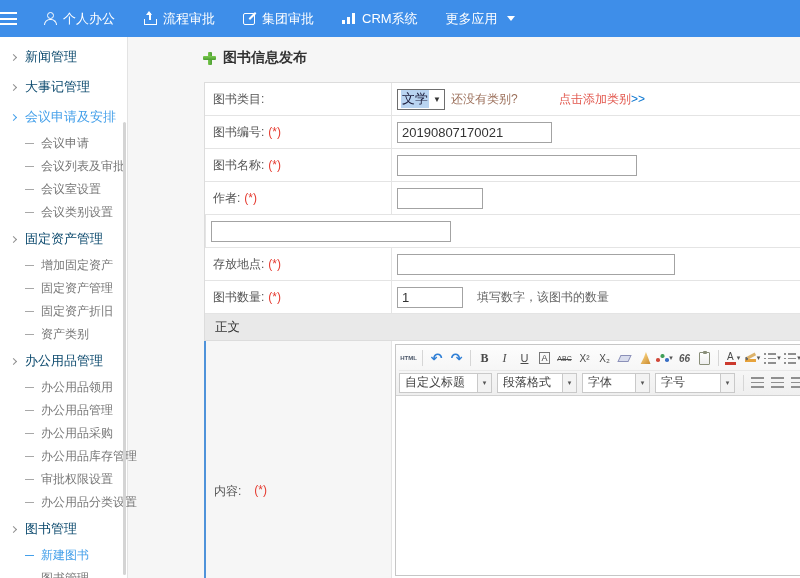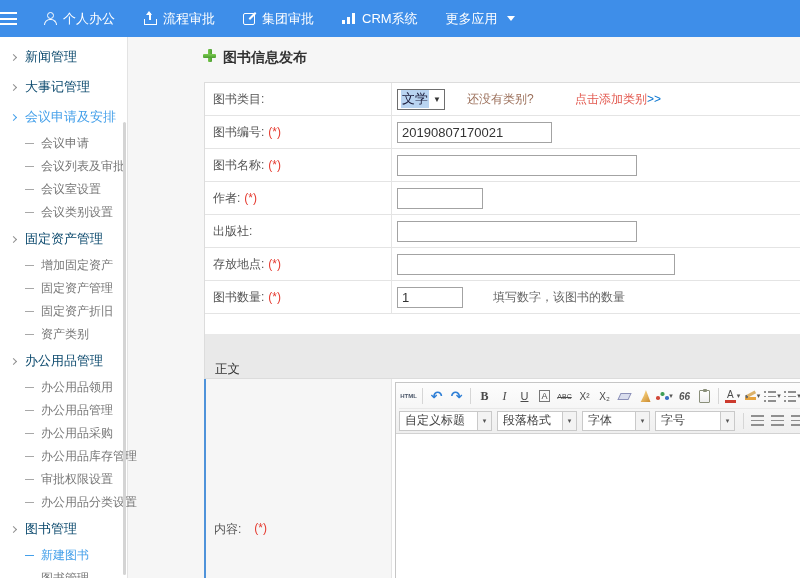--- a/index.html
+++ b/index.html
@@ -36,40 +36,40 @@
   .nav-group { height:30px; display:flex; align-items:center; padding-left:11px; font-size:13px; color:#0c4a6e; cursor:pointer; white-space:nowrap; }
   .nav-sub { height:23px; display:flex; align-items:center; padding-left:25px; font-size:12px; color:#777; cursor:pointer; white-space:nowrap; }
   .chev { width:5px; height:5px; border-top:1.5px solid #8f8f8f; border-right:1.5px solid #8f8f8f; transform:rotate(45deg); margin-right:9px; flex:none; }
   .dash { width:9px; height:1.5px; background:#a8a8a8; margin-right:7px; flex:none; }
   .nav-group.active { color:#45a0ea; }
   .nav-group.active .chev { border-color:#45a0ea; }
   .nav-sub.active { color:#45a0ea; }
   .nav-sub.active .dash { background:#45a0ea; }
 
   
-  .page-title { position:absolute; left:203px; top:49px; display:flex; align-items:flex-start; gap:7px; font-size:14px; font-weight:bold; color:#333; }
+  .page-title { position:absolute; left:203px; top:49px; display:flex; align-items:center; gap:7px; font-size:14px; font-weight:bold; color:#333; }
   .plus { width:13px; height:13px; position:relative; }
   .plus::before { content:""; position:absolute; left:4.5px; top:0; width:4px; height:13px; background:linear-gradient(90deg,#79c94e,#4d9e32); border-radius:1px; }
   .plus::after { content:""; position:absolute; left:0; top:4.5px; width:13px; height:4px; background:linear-gradient(#79c94e,#4d9e32); border-radius:1px; }
 
   .form { position:absolute; left:204px; top:82px; right:0; bottom:0; background:#fff; border-top:1px solid #dcdcdc; border-left:1px solid #dcdcdc; font-size:12px; color:#555; }
   .frow { display:flex; height:33px; border-bottom:1px solid #e4e4e4; }
   .flabel { width:186px; flex:none; display:flex; align-items:center; padding-left:8px; gap:4px; }
-  .fvalue { flex:1; border-left:1px solid #e4e4e4; display:flex; align-items:center; padding-left:5px; gap:22px; }
+  .fvalue { flex:1; border-left:1px solid #e4e4e4; display:flex; align-items:center; padding-left:5px; gap:6px; }
   .req { color:#e53b30; }
   .inp { height:21px; border:1px solid #a3a3a3; background:#fff; font-size:13px; color:#333; padding:0 4px; font-family:inherit; outline:none; }
   .w-no { width:155px; } .w-name { width:240px; } .w-auth { width:86px; } .w-pub { width:240px; } .w-loc { width:278px; } .w-qty { width:66px; }
   .sel { height:21px; border:1px solid #6e6e6e; background:#fff; display:inline-flex; align-items:center; gap:4px; padding:0 3px; cursor:pointer; }
   .sel .txt { background:#b9d4f1; color:#1b1b3a; font-size:13px; padding:0 1px; }
   .sel .car { font-size:8px; color:#333; }
   .hint-q { color:#9b6f5a; }
   .hint-link { color:#e2574d; cursor:pointer;margin-left:38px; }
   .hint-arr { color:#0b76d0; cursor:pointer; }
   .qty-hint { color:#666; margin-left:8px; }
-  .section-row { height:45px; background:#e9e9e9; border-bottom:1px solid #dcdcdc; display:flex; align-items:flex-end; padding-left:10px; color:#333; font-size:12.5px;margin-top:20px; }
+  .section-row { height:27px; background:#e9e9e9; border-bottom:1px solid #dcdcdc; display:flex; align-items:center; padding-left:10px; color:#333; font-size:12.5px; }
   .row-content { display:flex; height:238px; border-bottom:none; position:relative; }
   .row-content::before { content:""; position:absolute; left:-1px; top:0; bottom:0; width:2px; background:#4f93da; z-index:2; }
   .content-label { width:186px; flex:none; background:#f6f6f6; padding:142px 0 0 9px; display:flex; align-items:flex-start; gap:13px; }
   .editor-cell { flex:1; border-left:1px solid #e4e4e4; padding:3px; }
 
   
   .editor { width:100%; height:100%; border:1px solid #c6c6c6; background:#fff; display:flex; flex-direction:column; }
   .toolbar { background:linear-gradient(#fdfdfd,#efefef); border-bottom:1px solid #d2d2d2; padding:1px 3px; }
   .trow { display:flex; align-items:center; height:24px; gap:1px; }
   .trow2 { border-top:1px solid #e8e8e8; }
@@ -276,23 +276,20 @@
       <div class="flabel">
           <span>作者:</span>
           <span class="req">(*)</span>
         </div>
       <div class="fvalue">
           <input class="inp w-auth" type="text" value="" style="">
         </div>
     </div>
 
     <div class="frow">
-      <div class="flabel">
-          <span>出版社:</span>
-        </div>
       <div class="fvalue">
           <input class="inp w-pub" type="text" value="" style="">
         </div>
     </div>
 
     <div class="frow">
       <div class="flabel">
           <span>存放地点:</span>
           <span class="req">(*)</span>
         </div>

